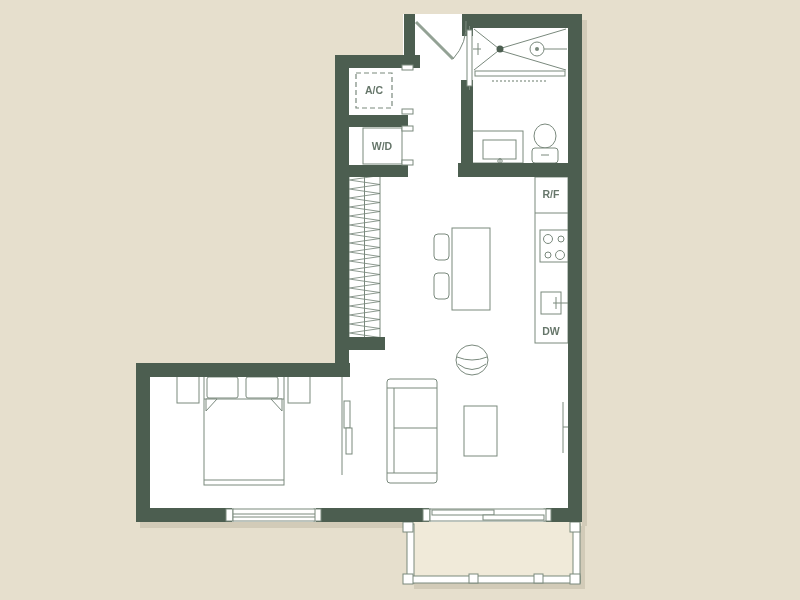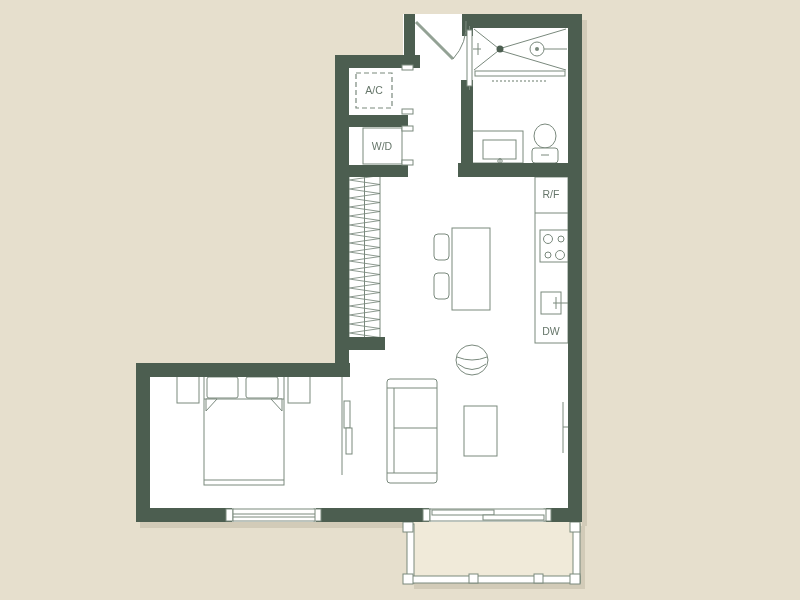--- a/index.html
+++ b/index.html
@@ -10,21 +10,21 @@
     --c-floor:#ffffff;
     --c-balcony:#f0ead9;
     --c-shadow:rgba(92,82,58,0.14);
   }
   html,body{margin:0;padding:0;}
   body{
     width:800px;height:600px;overflow:hidden;
     background:var(--c-background);
     font-family:"Liberation Sans", sans-serif;
   }
-  .stage{width:724px;height:600px;position:relative;}
+  .stage{width:724px;height:600px;position:relative;font-weight:bold;}
   svg{display:block;}
   .wall{fill:var(--c-wall);stroke:none;}
   .ln{stroke:var(--c-line);fill:none;stroke-width:1;}
   .wf{fill:var(--c-floor);stroke:var(--c-line);stroke-width:1;}
   .shadow{fill:var(--c-shadow);stroke:none;}
   text.lbl{
     fill:var(--c-text);
     font-size:10.5px;
     font-family:"Liberation Sans", sans-serif;
     text-anchor:middle;

